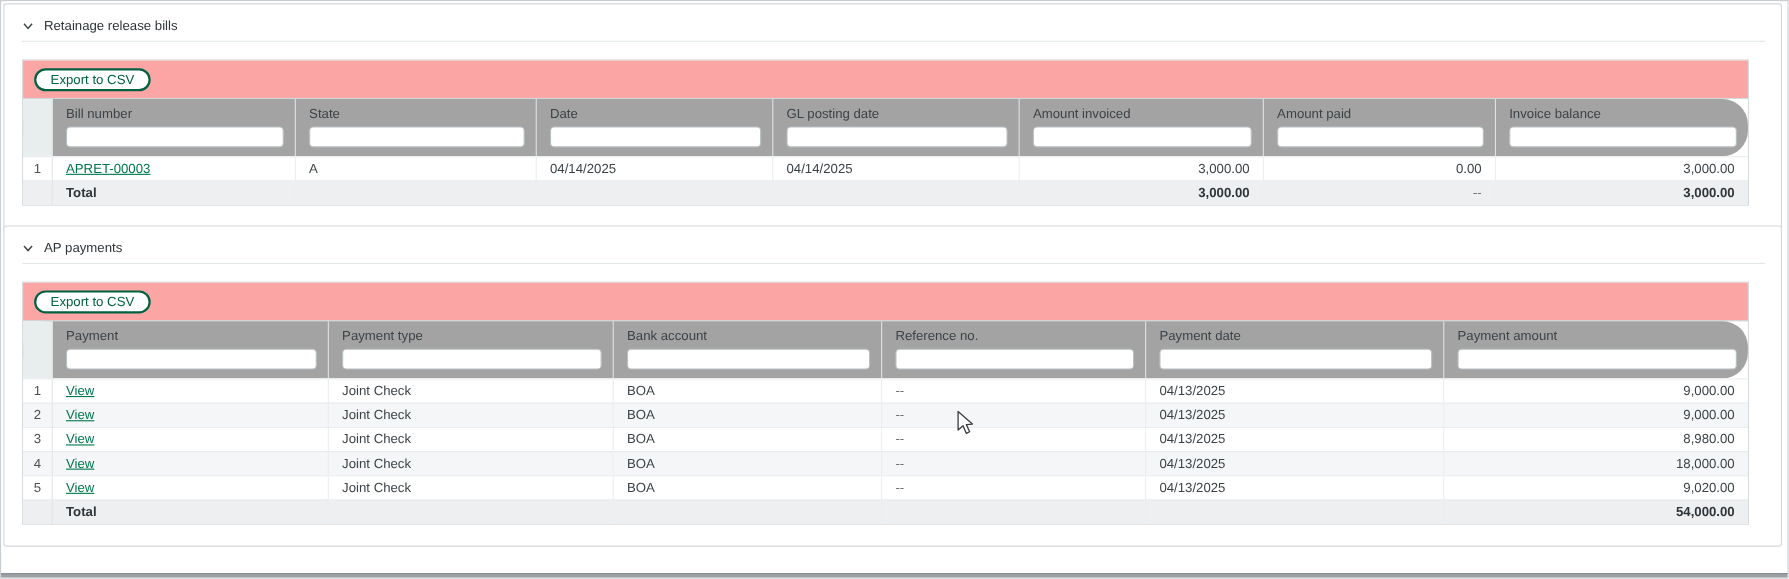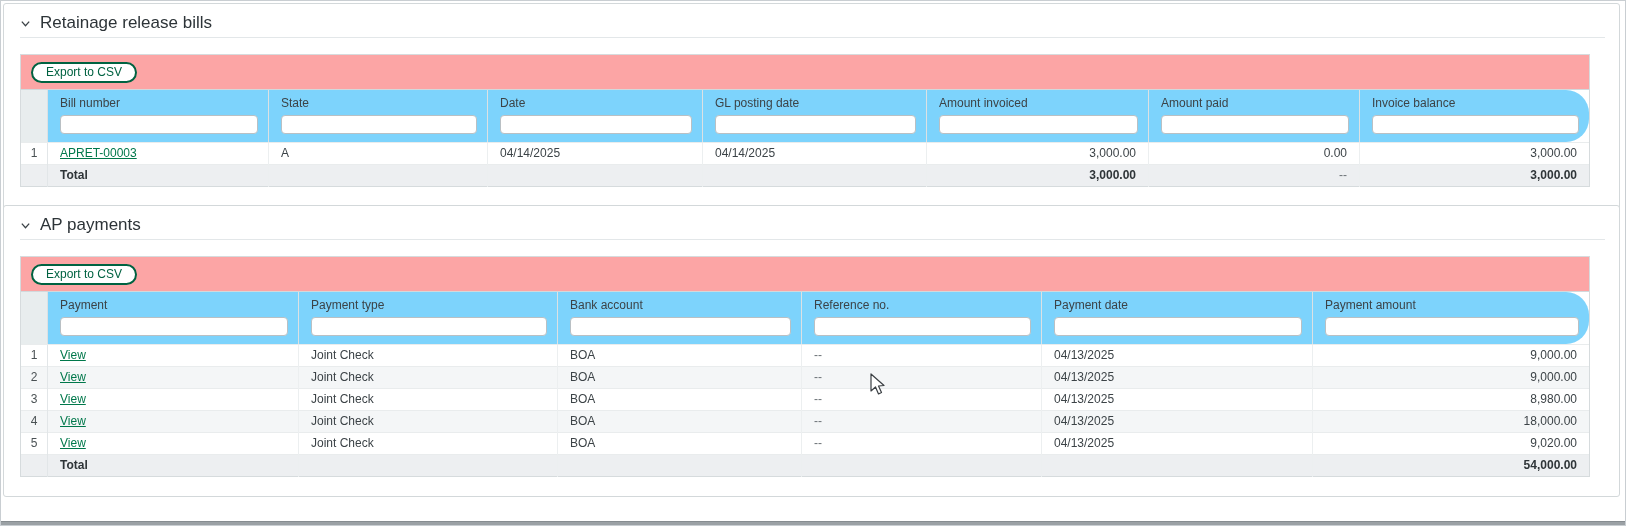--- a/index.html
+++ b/index.html
@@ -27,21 +27,21 @@
     display: flex;
     align-items: center;
     gap: 9px;
     height: 34px;
     margin: 0 14px 0 16px;
     padding-top: 5px;
     border-bottom: 1px solid #e3e7e9;
     cursor: pointer;
   }
   .section-title {
-    font-size: 17px;
+    font-size: 12px;
     color: #2d3438;
   }
   .chev { width: 11px; height: 11px; flex: 0 0 auto; }
 
   .grid {
     margin: 16px 29px 0 16px;
     border: 1px solid #d6dbdd;
     background: #fff;
     font-size: 12px;
   }
@@ -60,21 +60,21 @@
     border-radius: 11px;
     height: 21px;
     padding: 0 13px;
     font-size: 12px;
     font-family: "Liberation Sans", sans-serif;
     line-height: 17px;
     cursor: pointer;
   }
   .thead {
     display: grid;
-    background: #7dd3fc;
+    background: #a3a3a3;
     border-radius: 23px;
   }
   .hcell {
     padding: 6px 10px 8px 12px;
     border-right: 1px solid #dce1e3;
   }
   .hcell:last-child { border-right: none; }
   .hcell.numcol { background: #e8edee; padding: 0; }
   .hlabel {
     display: block;

